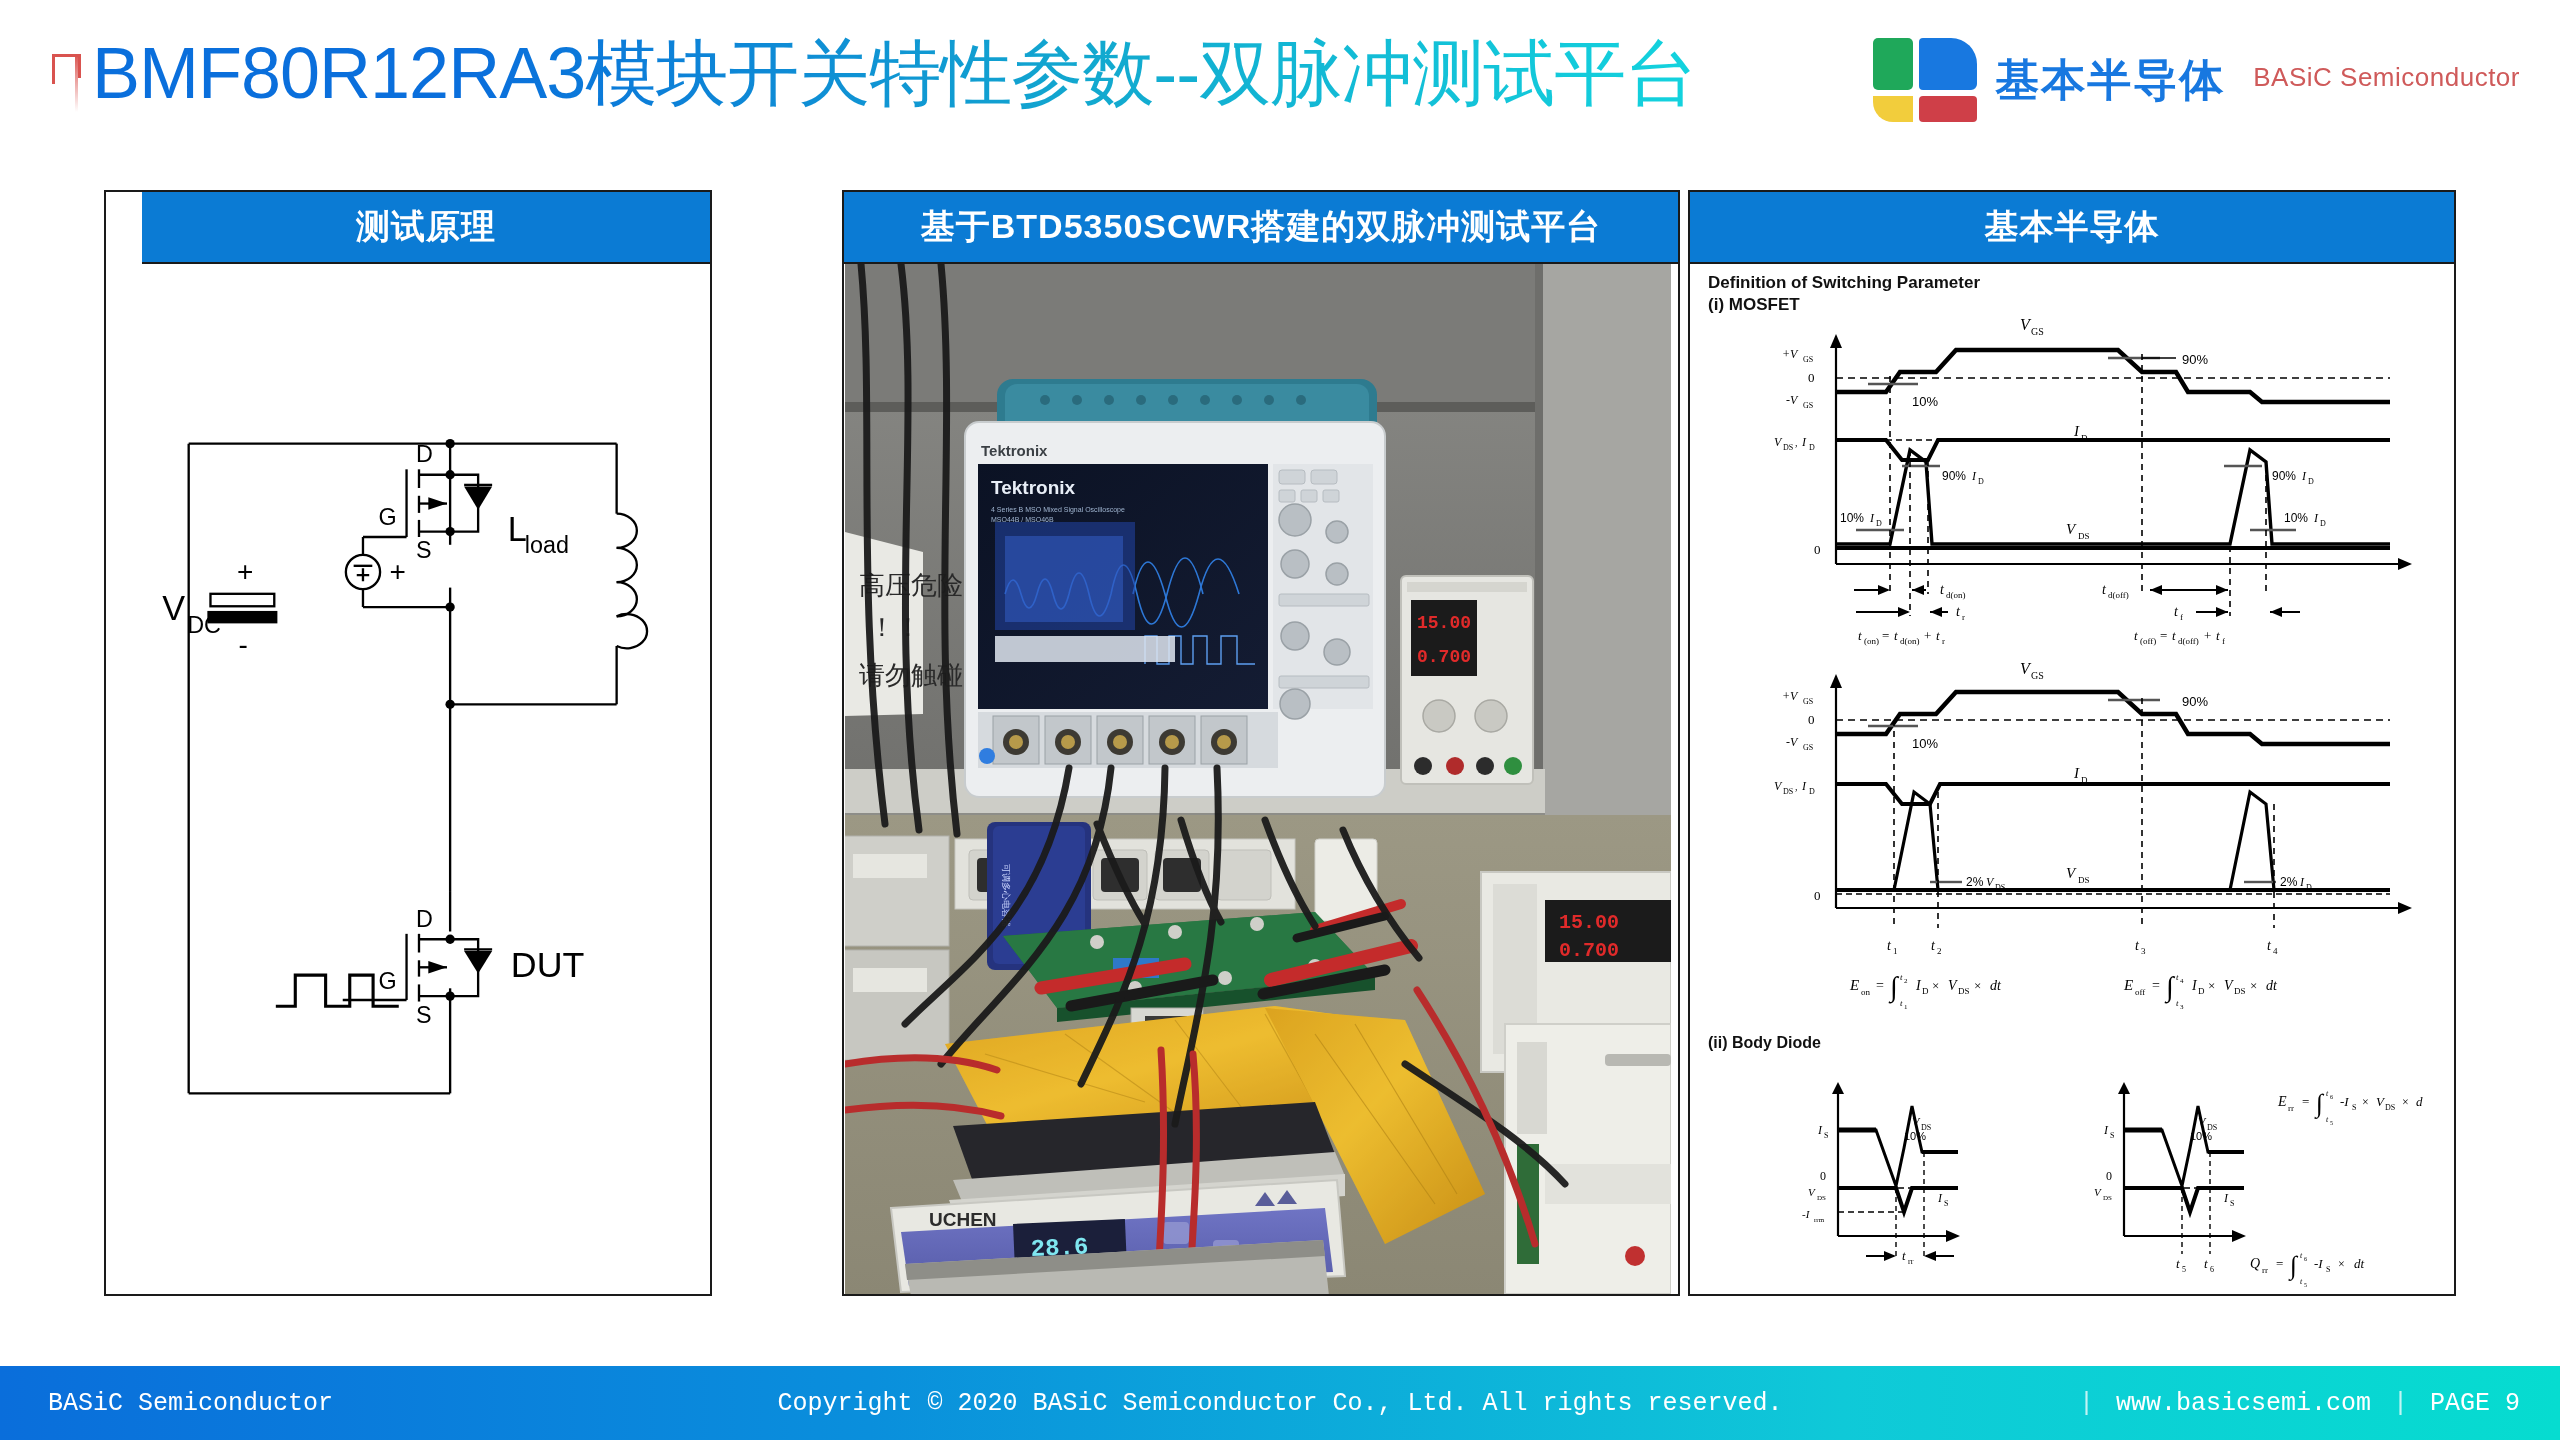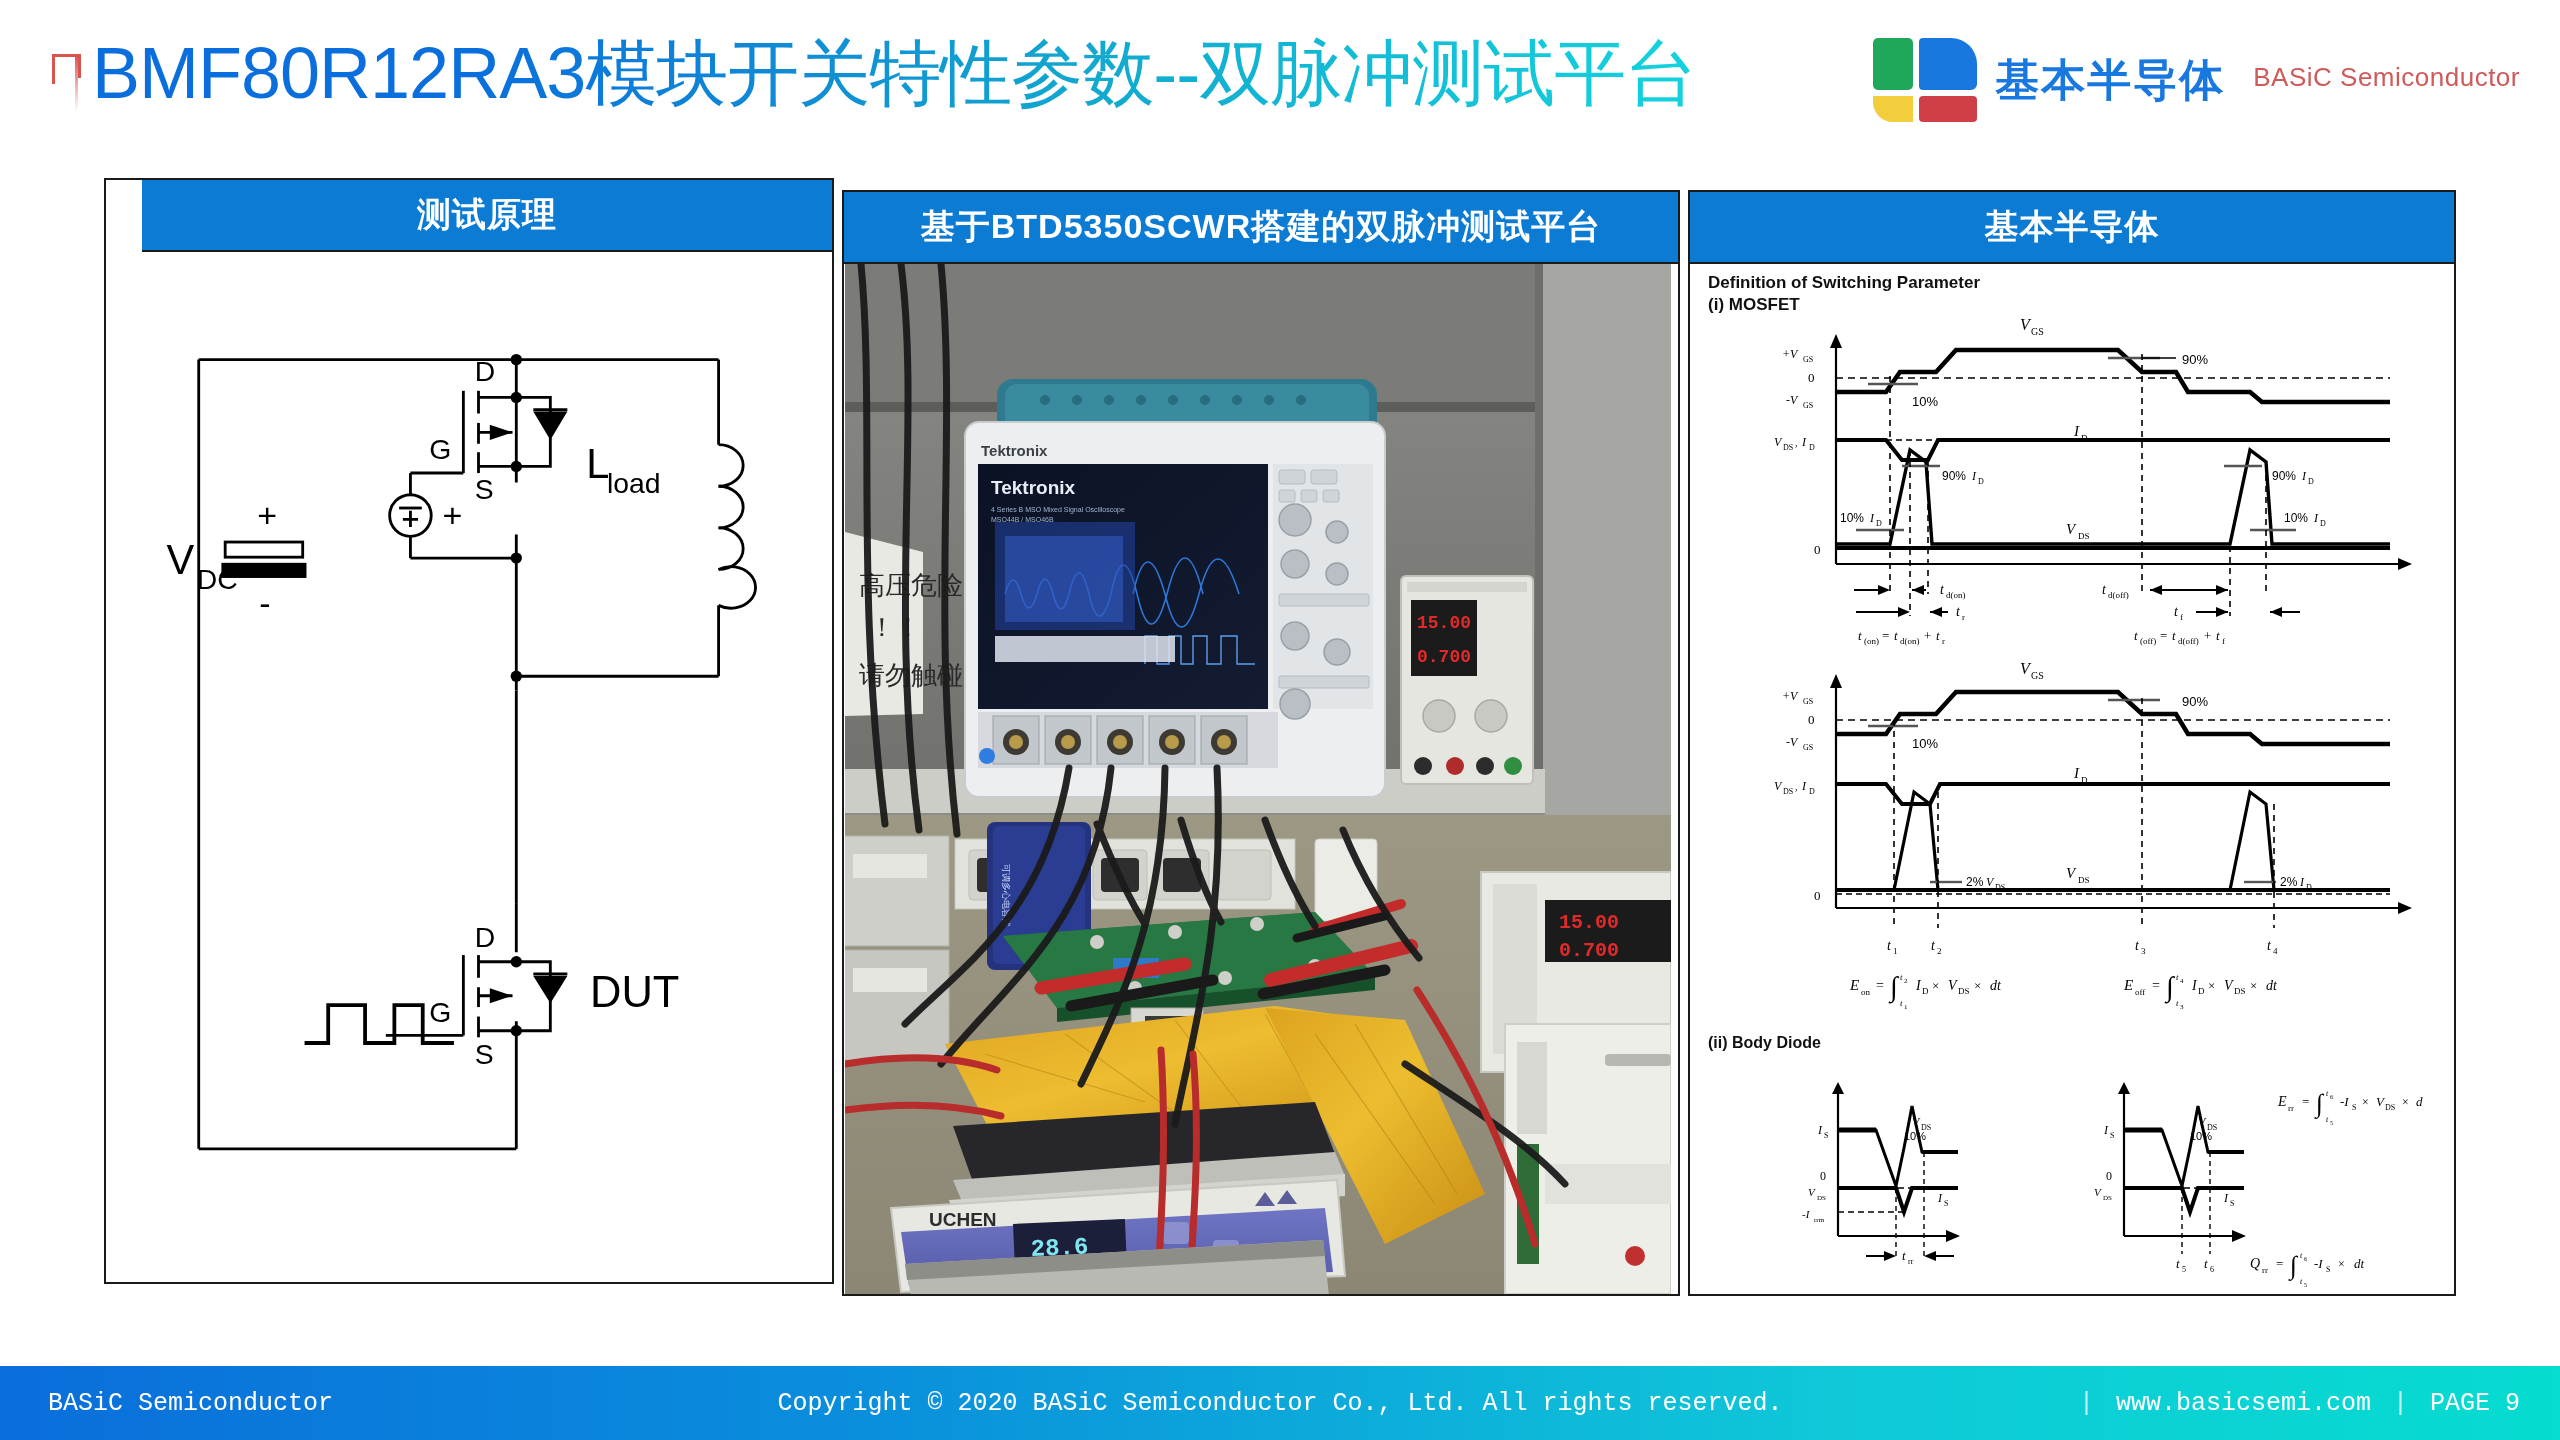--- a/index.html
+++ b/index.html
@@ -49,21 +49,21 @@
   
   .panel { position: absolute; border: 2px solid #1a1a1a; background: #fff; }
   .panel-head {
     height: 72px; background: #0b7bd4; color: #fff;
     display: flex; align-items: center; justify-content: center;
     font-size: 34px; font-weight: bold; letter-spacing: 1px;
     border-bottom: 2px solid #1a1a1a;
   }
   .panel-body { position: relative; width: 100%; height: calc(100% - 72px); overflow: hidden; }
 
-  #panel-left   { left: 104px;  top: 178px; width: 730px;  height: 1106px; padding-left: 36px; }
+  #panel-left   { left: 104px;  top: 190px; width: 608px;  height: 1106px; padding-left: 36px; }
   #panel-center { left: 842px;  top: 190px; width: 838px;  height: 1106px; }
   #panel-right  { left: 1688px; top: 190px; width: 768px;  height: 1106px; }
 
   
   .circuit { position: absolute; left: 0; top: 0; width: 100%; height: 100%; }
 
   
   .photo { position: absolute; left: 1px; top: 0px; width: 826px; height: 1032px; overflow: hidden; background: #8d8a7e; }
 
   

